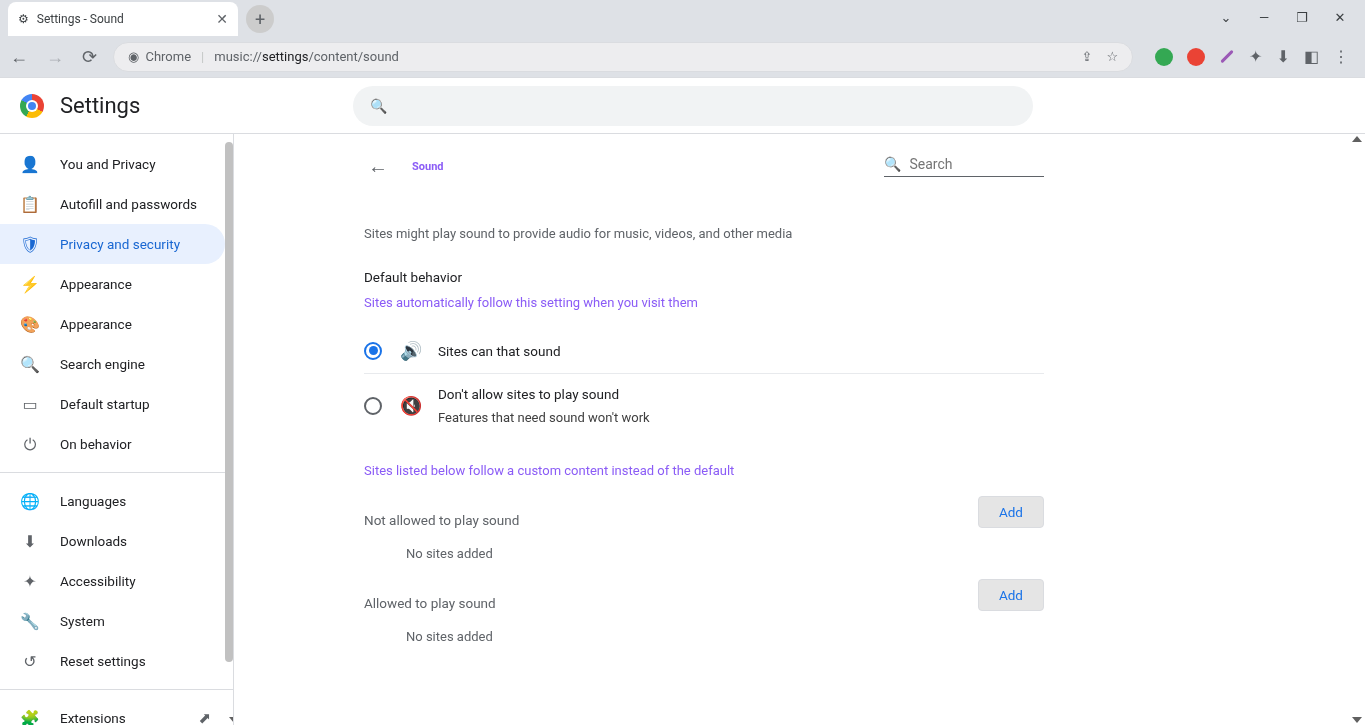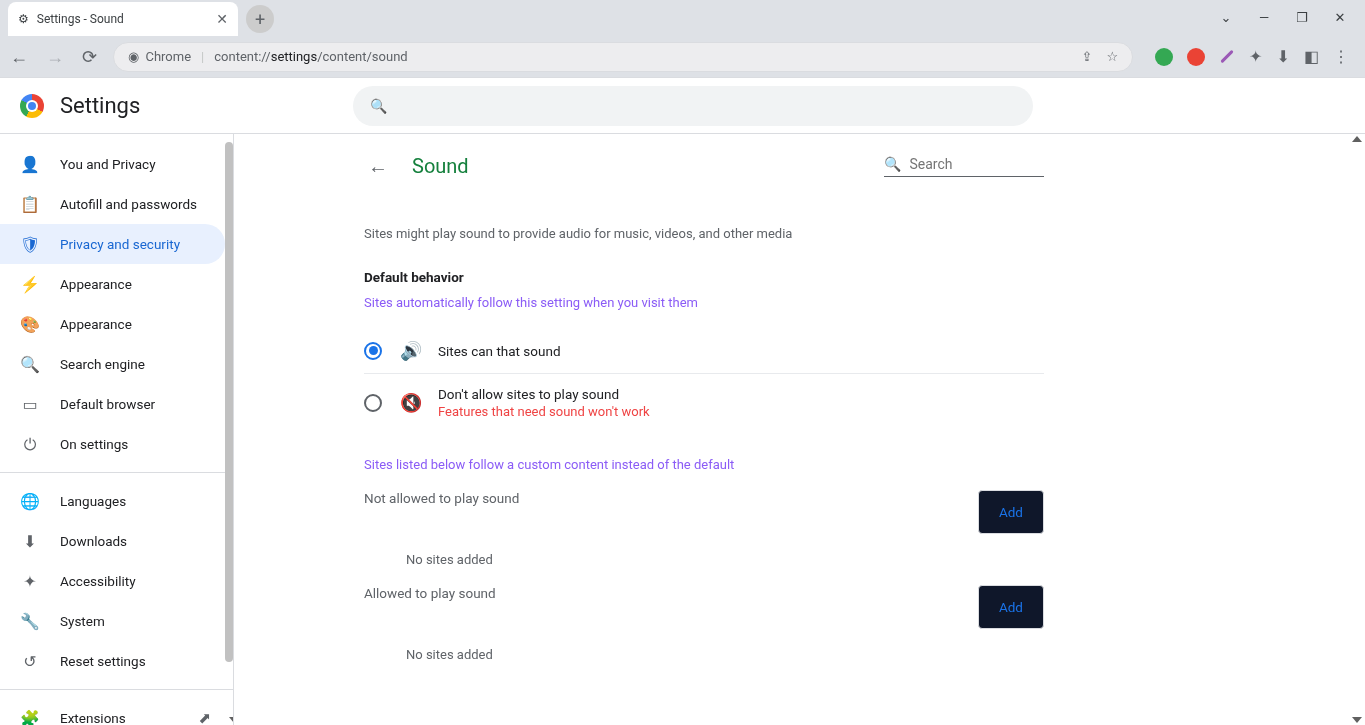--- a/index.html
+++ b/index.html
@@ -46,40 +46,40 @@
 .side-item .icn { width:20px; text-align:center; color:inherit; color:#5f6368; font-size:16px;}
 .side-item.active .icn { color:#1967d2;}
 .side-sep { height:1px; background:#dadce0; margin:8px 0;}
 .side-item.ext{ position:relative;}
 .side-item .open-ext{ position:absolute; right:14px; color:#5f6368; font-size:15px;}
 
 .content-wrap { flex:1; display:flex; justify-content:flex-start; overflow-y:auto; position:relative; padding-left:130px;}
 .content-card { width:680px; background:#fff;}
 .page-head { display:flex; align-items:center; padding:16px 0 4px 0; gap:20px;}
 .page-head .back { color:#5f6368; cursor:pointer; font-size:20px; padding:4px;}
-.page-head h2 { font-size:20px; font-weight:400; color:#15803d;}
+.page-head h2 { font-size:11px; font-weight:700; color:#8b5cf6;}
 .page-head .search-right{ margin-left:auto; display:flex; align-items:center; gap:8px; border-bottom:1px solid #5f6368; width:160px; padding-bottom:4px; color:#5f6368; font-size:14px;}
 .page-head .search-right input{border:none;outline:none;font-size:14px;color:#202124;flex:1;}
 
 .desc { color:#5f6368; font-size:13px; margin:40px 0 28px 0;}
-.section-title { font-size:13.5px; font-weight:700; color:#202124; margin-bottom:10px;}
+.section-title { font-size:13.5px; font-weight:400; color:#202124; margin-bottom:10px;}
 .section-sub { color:#8b5cf6; font-size:13px; margin-bottom:18px;}
 
 .radio-row { display:flex; align-items:center; gap:18px; padding:12px 0; }
 .radio-row.bordered{ border-bottom:1px solid #e8eaed;}
 .radio-outer{ width:18px;height:18px;border:2px solid #5f6368;border-radius:50%;display:flex;align-items:center;justify-content:center;flex-shrink:0;}
 .radio-outer.selected{border-color:#1a73e8;}
 .radio-outer.selected::after{content:"";width:9px;height:9px;background:#1a73e8;border-radius:50%;}
 .radio-row .r-icon{color:#5f6368;font-size:18px;width:20px;flex-shrink:0;}
 .radio-row .r-text{font-size:13.5px;color:#202124;}
-.radio-row .r-sub{font-size:13px;color:#ef4444;margin-top:2px;}
-
-.list-head{display:flex;align-items:flex-start;justify-content:space-between;margin-top:14px;}
+.radio-row .r-sub{font-size:13px;color:#404040;margin-top:8px;}
+
+.list-head{display:flex;align-items:flex-end;justify-content:space-between;margin-top:14px;}
 .list-head .lbl{color:#5f6368;font-size:13.5px;}
-.add-btn{border:1px solid #dadce0;background:#0f172a;color:#1a73e8;font-size:13.5px;padding:13px 20px;border-radius:4px;cursor:pointer;}
+.add-btn{border:1px solid #dadce0;background:#e5e5e5;color:#1a73e8;font-size:13.5px;padding:7px 20px;border-radius:4px;cursor:pointer;}
 .empty{color:#5f6368;font-size:13px;padding:18px 0 4px 42px;}
 
 .right-scroll{position:absolute;right:2px;top:0;width:14px;height:100%;}
 .right-scroll .arrow{position:absolute;right:1px;width:0;height:0;border-left:5px solid transparent;border-right:5px solid transparent;}
 .right-scroll .arrow.up{top:2px;border-bottom:6px solid #606060;}
 .right-scroll .arrow.down{bottom:2px;border-top:6px solid #606060;}
 .left-scroll-arrow{position:absolute;bottom:2px;left:-12px;width:0;height:0;border-left:5px solid transparent;border-right:5px solid transparent;border-top:6px solid #606060;}
 </style>
 </head>
 <body>
@@ -105,21 +105,21 @@
       <span style="opacity:.4">→</span>
       <span>⟳</span>
     </div>
     <div class="omnibox">
       <span class="chrome-badge">
         <span>◉</span>
         <span>Chrome</span>
       </span>
       <span style="color:#c4c7c5">|</span>
       <span class="url">
-        <span>content://</span><span class="dark">settings</span><span>/content/sound</span>
+        <span>music://</span><span class="dark">settings</span><span>/content/sound</span>
       </span>
       <div class="right-icons">
         <span>⇪</span>
         <span>☆</span>
       </div>
     </div>
     <div class="ext-icons">
       <div class="dot-green"></div>
       <div class="dot-red"></div>
       <div class="purple-stroke"></div>
@@ -160,25 +160,25 @@
     <div class="side-item">
         <span class="icn">🎨</span>
         <span>Appearance</span>
       </div>
     <div class="side-item">
         <span class="icn">🔍</span>
         <span>Search engine</span>
       </div>
     <div class="side-item">
         <span class="icn">▭</span>
-        <span>Default browser</span>
+        <span>Default startup</span>
       </div>
     <div class="side-item">
         <span class="icn">⏻</span>
-        <span>On settings</span>
+        <span>On behavior</span>
       </div>
     <div class="side-sep"></div>
     <div class="side-item">
         <span class="icn">🌐</span>
         <span>Languages</span>
       </div>
     <div class="side-item">
         <span class="icn">⬇</span>
         <span>Downloads</span>
       </div>

